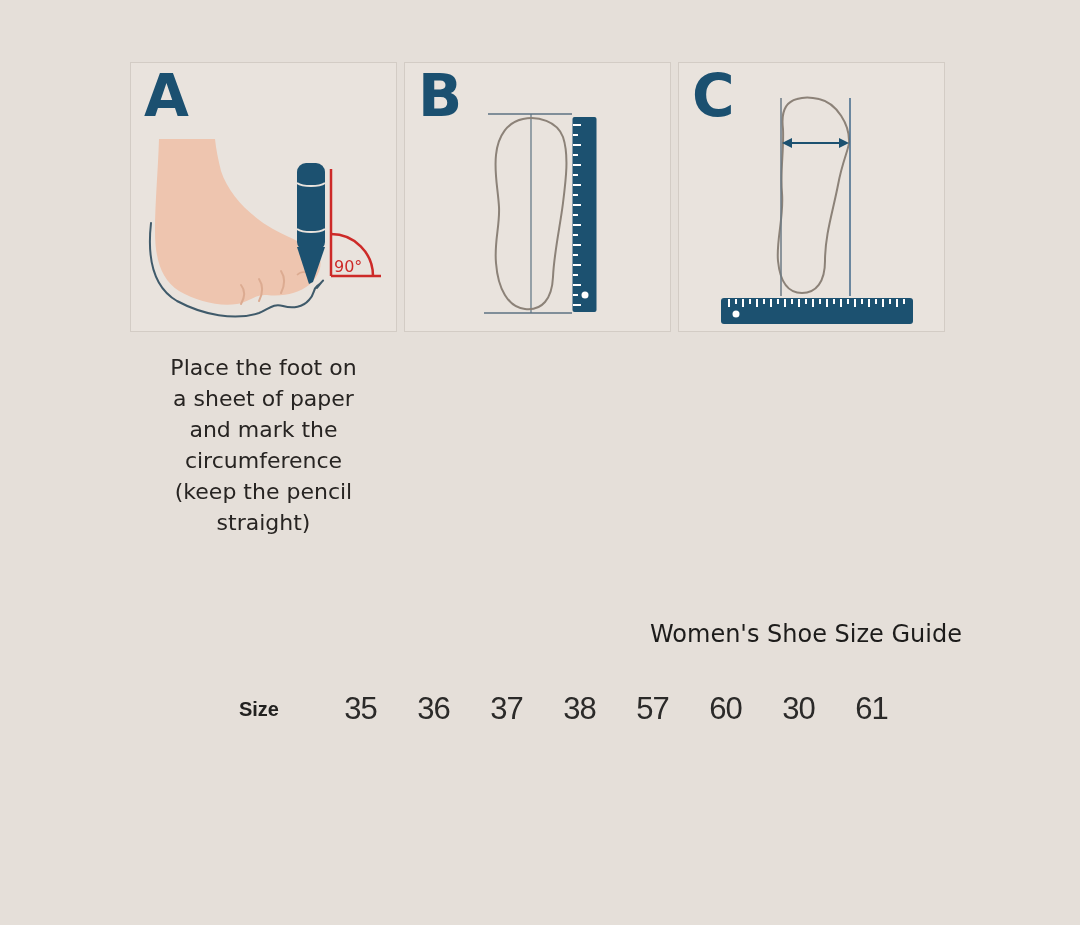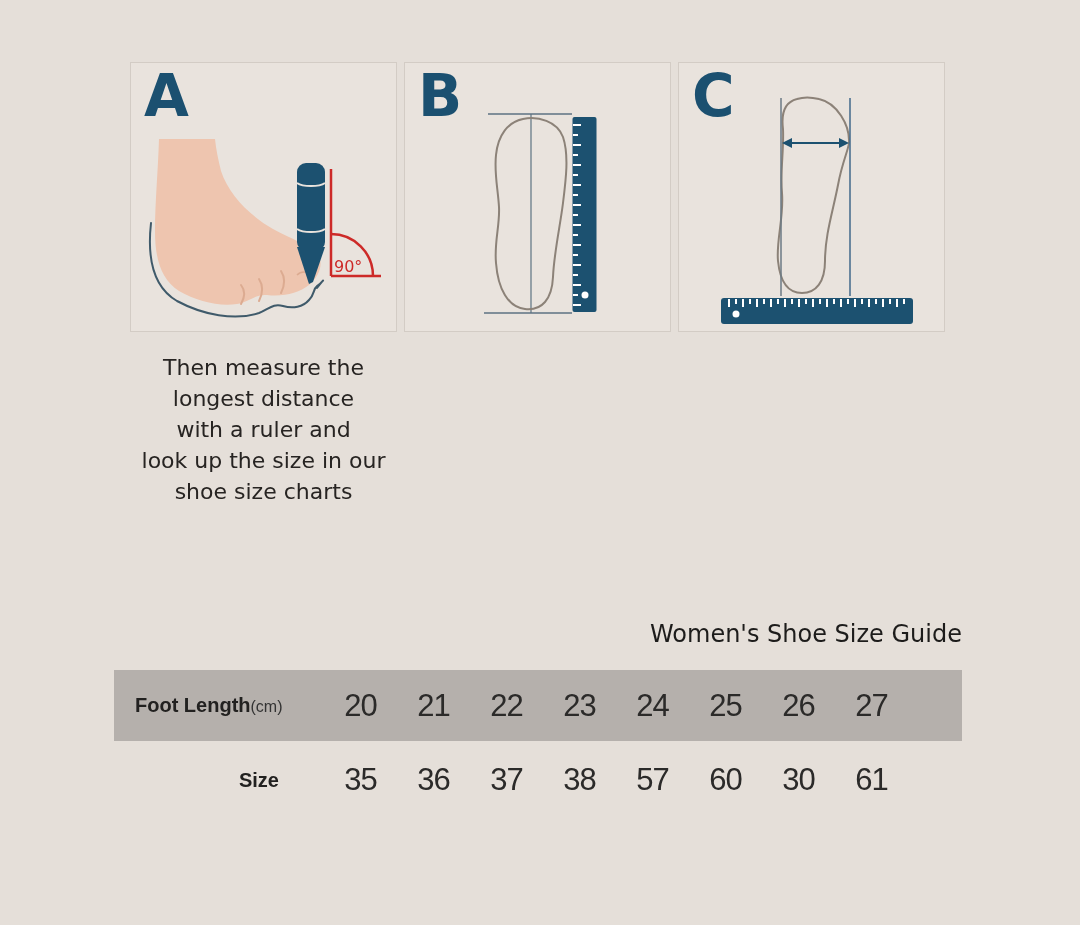--- a/index.html
+++ b/index.html
@@ -158,41 +158,31 @@
         <g>
           <rect x="42" y="235" width="192" height="26" rx="3" fill="#1c5170"></rect>
           <path stroke="#ffffff" stroke-width="2" d="M50 236v8M57 236v5M64 236v8M71 236v5M78 236v8M85 236v5M92 236v8M99 236v5M106 236v8M113 236v5M120 236v8M127 236v5M134 236v8M141 236v5M148 236v8M155 236v5M162 236v8M169 236v5M176 236v8M183 236v5M190 236v8M197 236v5M204 236v8M211 236v5M218 236v8M225 236v5"></path>
           <circle cx="57" cy="251" r="3.5" fill="#ffffff"></circle>
         </g>
       </svg>
     </div>
   </div>
 
   <div class="captions-row">
-    <p class="caption">Then measure the
-longest distance
-with a ruler and
-look up the size in our
-shoe size charts</p>
+    <p class="caption">Place the foot on
+a sheet of paper
+and mark the
+circumference
+(keep the pencil
+straight)</p>
   </div>
 
   <h2 class="table-title">Women's Shoe Size Guide</h2>
 
   <div class="size-table">
-    <div class="trow header">
-      <div class="label-cell"><span class="lbl-main">Foot Length</span><span class="lbl-unit">(cm)</span></div>
-      <div class="num-cell">20</div>
-      <div class="num-cell">21</div>
-      <div class="num-cell">22</div>
-      <div class="num-cell">23</div>
-      <div class="num-cell">24</div>
-      <div class="num-cell">25</div>
-      <div class="num-cell">26</div>
-      <div class="num-cell">27</div>
-    </div>
     <div class="trow body">
       <div class="label-cell">Size</div>
       <div class="num-cell">35</div>
       <div class="num-cell">36</div>
       <div class="num-cell">37</div>
       <div class="num-cell">38</div>
       <div class="num-cell">57</div>
       <div class="num-cell">60</div>
       <div class="num-cell">30</div>
       <div class="num-cell">61</div>

